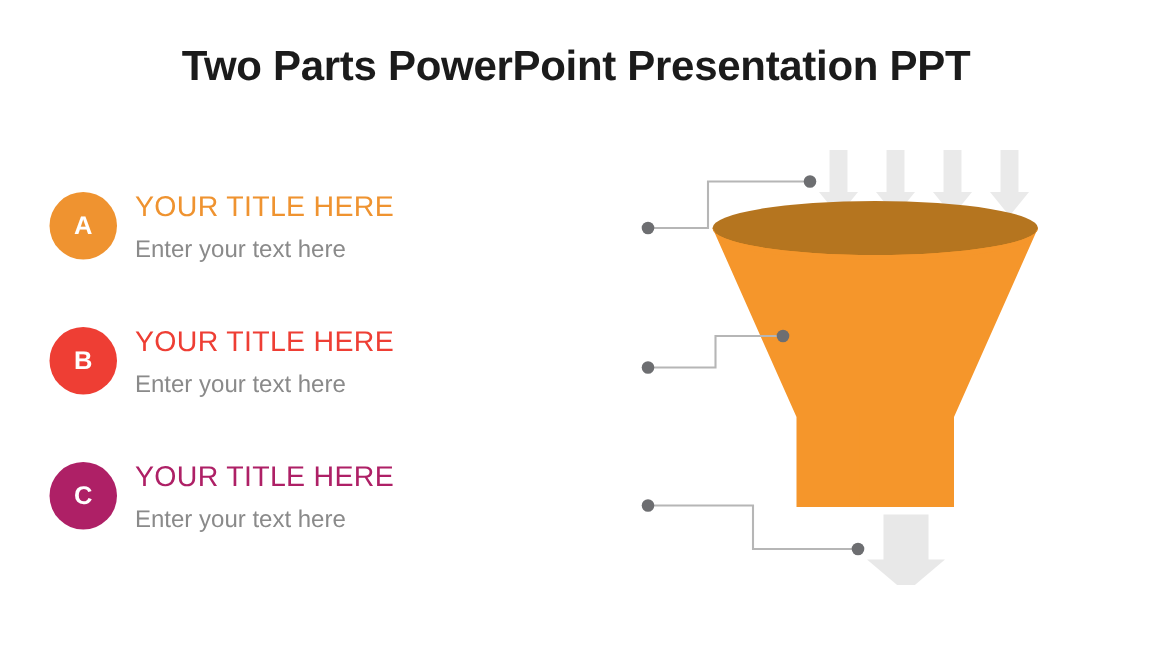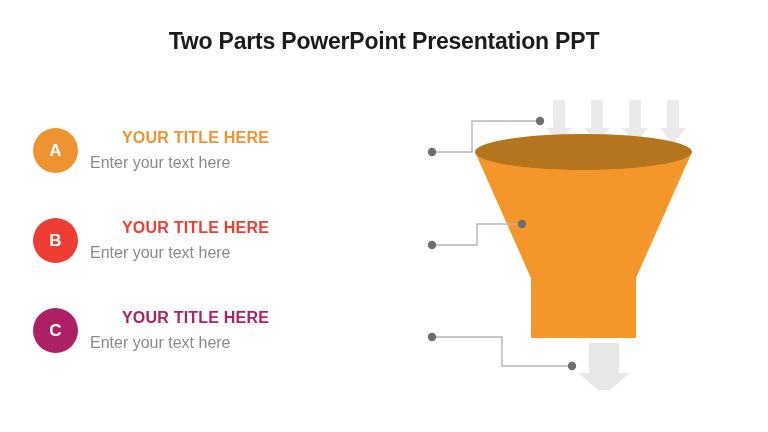--- a/index.html
+++ b/index.html
@@ -15,21 +15,21 @@
     font-family: "Liberation Sans", sans-serif;
   }
 
   
   #slide-title {
     position: absolute;
     left: 0;
     top: 28px;
     width: 768px;
     text-align: center;
-    font-size: 23px;
+    font-size: 28px;
     font-weight: bold;
     color: #1b1b1b;
     letter-spacing: -0.2px;
     white-space: nowrap;
   }
 
   
   #legend-list {
     position: absolute;
     left: 33px;
@@ -54,26 +54,25 @@
     align-items: center;
     justify-content: center;
     line-height: 1;
   }
   .legend-text {
     position: absolute;
     left: 57px;
     top: 8px;
   }
   .legend-title {
-    font-size: 16px;
-    font-weight: bold;
+    font-size: 19px;
+    font-weight: normal;
     letter-spacing: 0.2px;
     line-height: 1.2;
     white-space: nowrap;
-    margin-left: 32px;
   }
   .legend-sub {
     margin-top: 7px;
     font-size: 16px;
     color: #8a8a8a;
     font-weight: normal;
     white-space: nowrap;
   }
 
   

